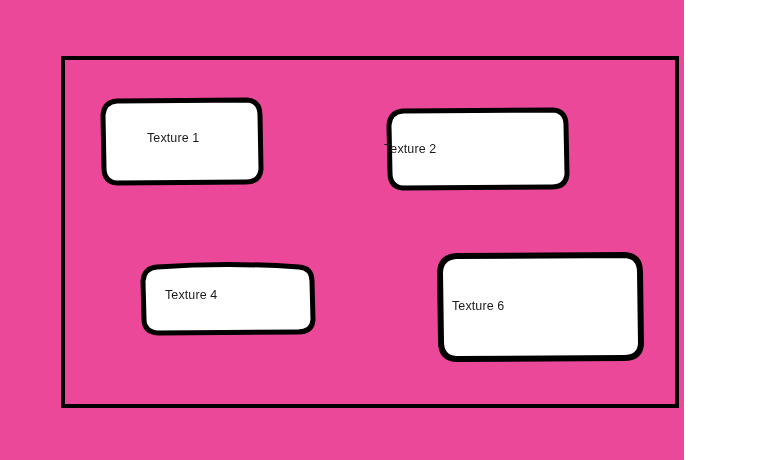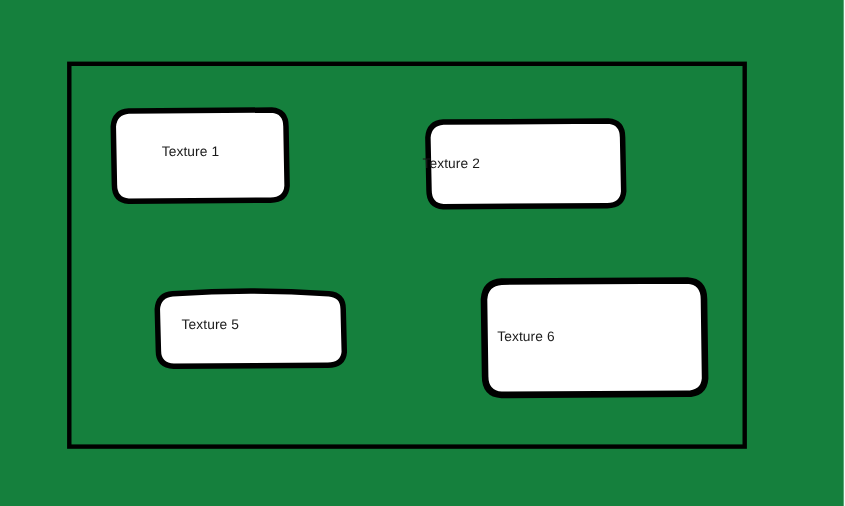--- a/index.html
+++ b/index.html
@@ -8,23 +8,23 @@
     background: #ffffff;
   }
   body {
     width: 768px;
     height: 460px;
     font-family: "Liberation Sans", sans-serif;
     overflow: hidden;
   }
   #canvas {
     position: relative;
-    width: 767px;
+    width: 684px;
     height: 460px;
-    background: #15803d;
+    background: #ec4899;
   }
   #diagram-svg {
     position: absolute;
     top: 0;
     left: 0;
     width: 768px;
     height: 460px;
   }
   .shape-stroke {
     fill: #ffffff;
@@ -67,17 +67,17 @@
 
     <path class="shape-stroke" style="stroke-width:5" d="M 157,267 Q 228,262 299,267 Q 312,268 312,281 L 313,320 Q 312,332 298,332 L 158,333 Q 144,332 144,319 L 143,281 Q 144,268 157,267 Z"></path>
 
     <path class="shape-stroke" style="stroke-width:6" d="M 456,256 L 625,255 Q 640,256 640,272 L 641,344 Q 640,358 624,358 L 456,359 Q 441,358 441,342 L 440,272 Q 441,257 456,256 Z"></path>
   </svg>
 
   <div class="node-label" id="label-texture-1">Texture 1</div>
 
   <div class="node-label" id="label-texture-2">Texture 2</div>
 
-  <div class="node-label" id="label-texture-3">Texture 5</div>
+  <div class="node-label" id="label-texture-3">Texture 4</div>
 
   <div class="node-label" id="label-texture-4">Texture 6</div>
 
 </div>
 
 </body></html>

